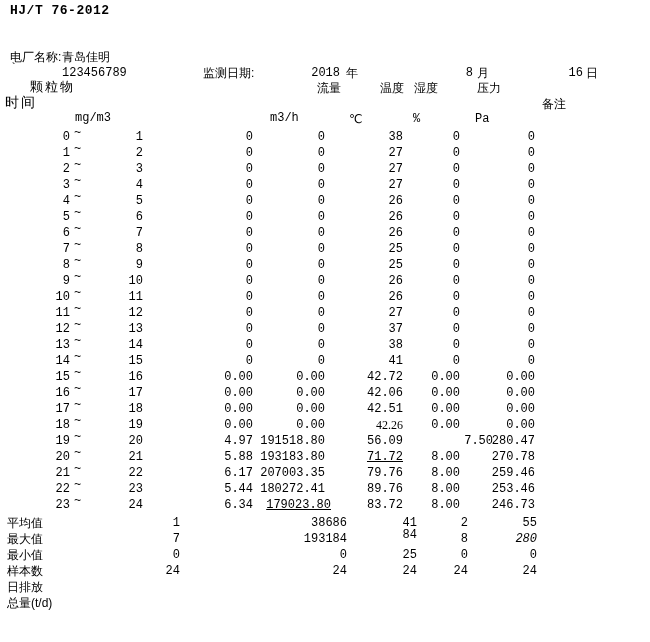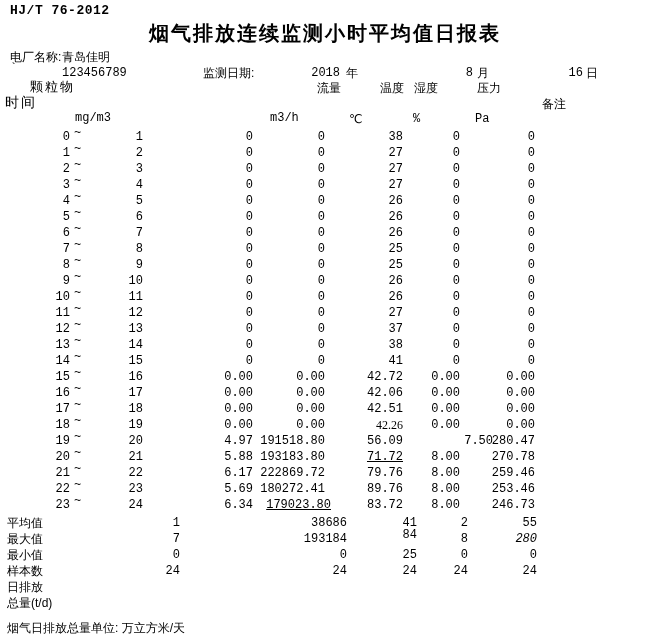--- a/index.html
+++ b/index.html
@@ -12,21 +12,20 @@
   .title { font-size:20px; line-height:22px; letter-spacing:2px; width:650px; text-align:center; }
   .standard { font-size:13px; letter-spacing:0.5px; }
   .hdr14 { font-size:13px; letter-spacing:2px; }
 </style>
 </head>
 <body>
 
 <div class="page">
 
   <span class="t num bold standard" style="left:10px; top:4px;">HJ/T 76-2012</span>
-  <span class="t cjk bold title" style="left:0; top:22px;">烟气排放连续监测小时平均值日报表</span>
 
   <span class="t cjk" style="left:10px; top:50px;">电厂名称:</span>
   <span class="t cjk" style="left:62px; top:50px;">青岛佳明</span>
 
   <span class="t num" style="left:10px; top:62px;">`</span>
   <span class="t num" style="left:62px; top:66px;">123456789</span>
 
   <span class="t cjk" style="left:203px; top:66px;">监测日期:</span>
   <span class="t num right" style="left:300px; width:40px; top:66px;">2018</span>
   <span class="t cjk" style="left:346px; top:66px;">年</span>
@@ -258,30 +257,30 @@
         <span class="t num right" style="left: 225px; width: 100px; top: 450px;">193183.80</span>
         <span class="t num right" style="left: 333px; width: 70px; top: 450px; text-decoration: underline;">71.72</span>
         <span class="t num right" style="left: 390px; width: 70px; top: 450px;">8.00</span>
         <span class="t num right" style="left: 465px; width: 70px; top: 450px;">270.78</span>
       </div>
       <div>
         <span class="t num" style="left: 74px; top: 462px;">~</span>
         <span class="t num right" style="left: 30px; width: 40px; top: 466px;">21</span>
         <span class="t num right" style="left: 103px; width: 40px; top: 466px;">22</span>
         <span class="t num right" style="left: 183px; width: 70px; top: 466px;">6.17</span>
-        <span class="t num right" style="left: 225px; width: 100px; top: 466px;">222869.72</span>
+        <span class="t num right" style="left: 225px; width: 100px; top: 466px;">207003.35</span>
         <span class="t num right" style="left: 333px; width: 70px; top: 466px;">79.76</span>
         <span class="t num right" style="left: 390px; width: 70px; top: 466px;">8.00</span>
         <span class="t num right" style="left: 465px; width: 70px; top: 466px;">259.46</span>
       </div>
       <div>
         <span class="t num" style="left: 74px; top: 478px;">~</span>
         <span class="t num right" style="left: 30px; width: 40px; top: 482px;">22</span>
         <span class="t num right" style="left: 103px; width: 40px; top: 482px;">23</span>
-        <span class="t num right" style="left: 183px; width: 70px; top: 482px;">5.69</span>
+        <span class="t num right" style="left: 183px; width: 70px; top: 482px;">5.44</span>
         <span class="t num right" style="left: 225px; width: 100px; top: 482px;">180272.41</span>
         <span class="t num right" style="left: 333px; width: 70px; top: 482px;">89.76</span>
         <span class="t num right" style="left: 390px; width: 70px; top: 482px;">8.00</span>
         <span class="t num right" style="left: 465px; width: 70px; top: 482px;">253.46</span>
       </div>
       <div>
         <span class="t num" style="left: 74px; top: 494px;">~</span>
         <span class="t num right" style="left: 30px; width: 40px; top: 498px;">23</span>
         <span class="t num right" style="left: 103px; width: 40px; top: 498px;">24</span>
         <span class="t num right" style="left: 183px; width: 70px; top: 498px;">6.34</span>
@@ -336,14 +335,13 @@
       <div>
         <span class="t cjk" style="left: 7px; top: 596px;">总量(t/d)</span>
         <span class="t num right" style="left: 90px; width: 90px; top: 596px;"></span>
         <span class="t num right" style="left: 257px; width: 90px; top: 596px;"></span>
         <span class="t num right" style="left: 327px; width: 90px; top: 596px;"></span>
         <span class="t num right" style="left: 378px; width: 90px; top: 596px;"></span>
         <span class="t num right" style="left: 447px; width: 90px; top: 596px;"></span>
       </div>
     </div>
 
-  <span class="t cjk" style="left:7px; top:621px;">烟气日排放总量单位: 万立方米/天</span>
 </div>
 
 </body></html>

